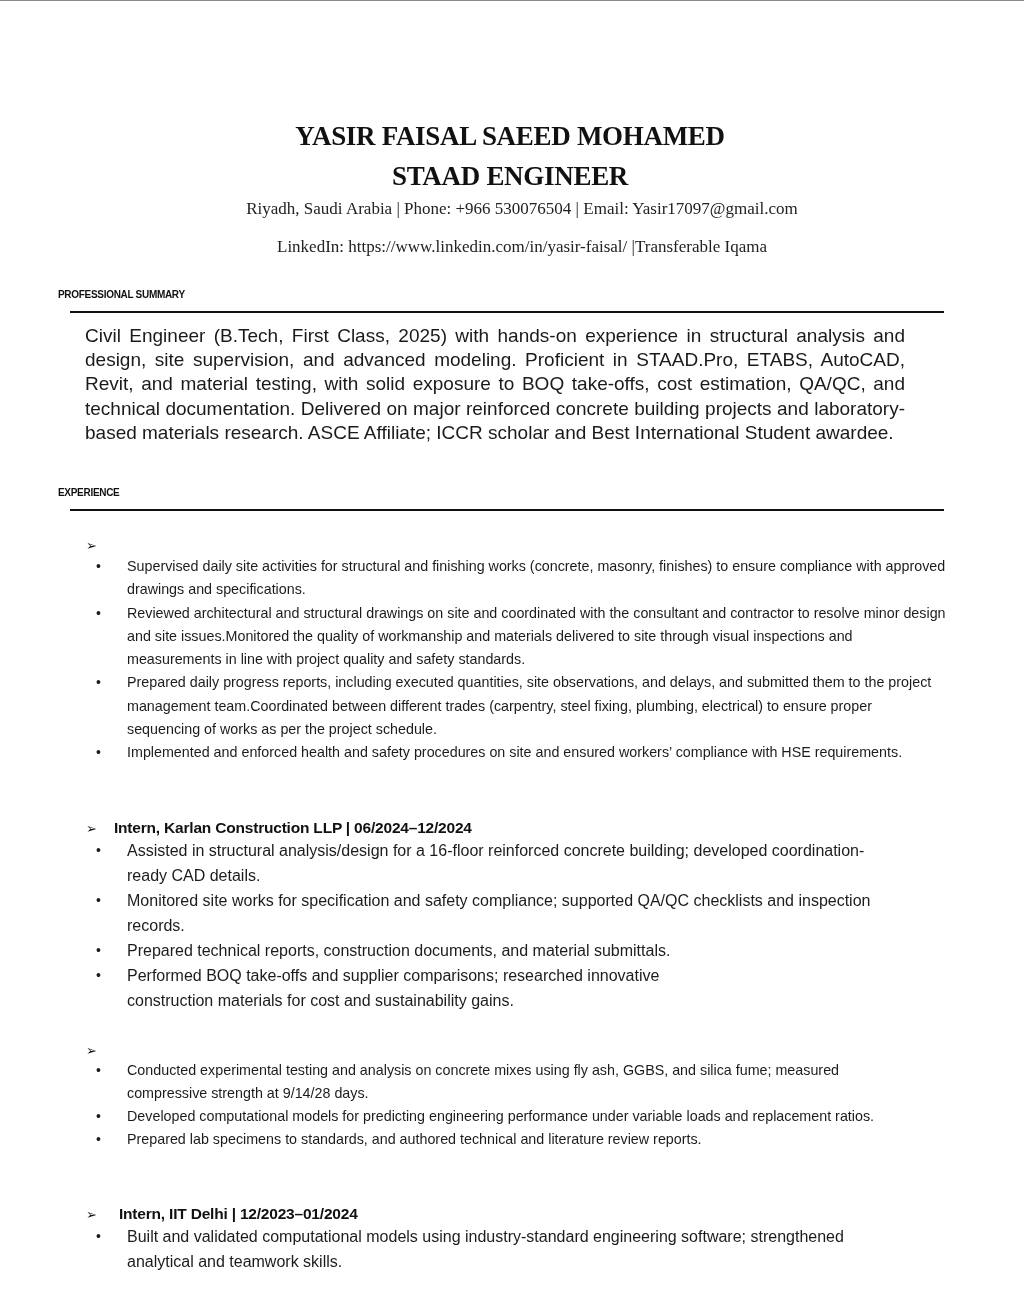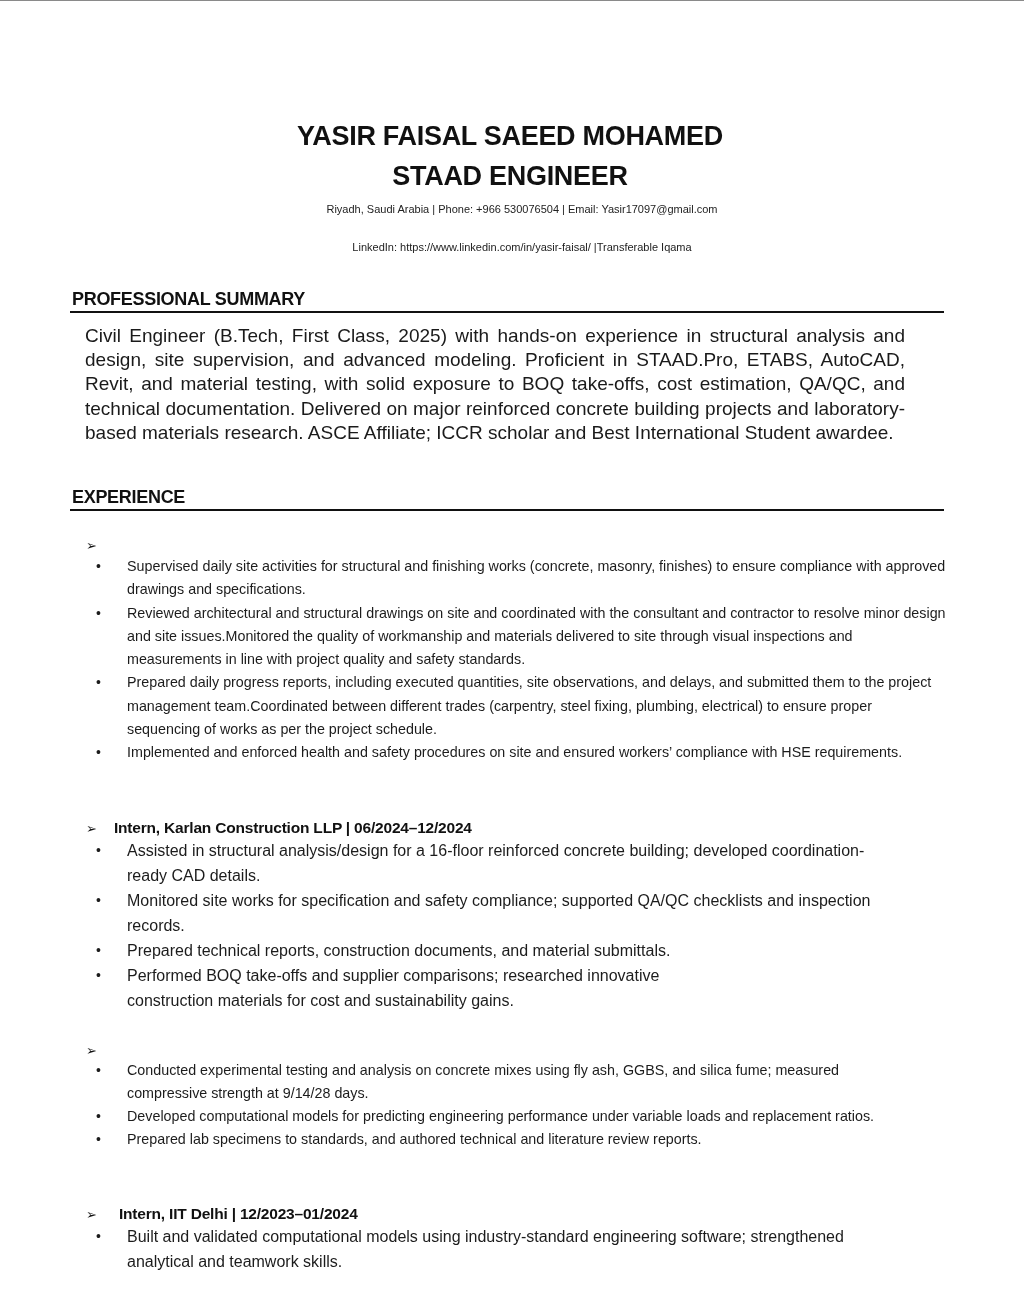--- a/index.html
+++ b/index.html
@@ -1,26 +1,26 @@
 <!DOCTYPE html>
 <html><head>
   <meta charset="utf-8">
   <style>
     html, body { margin: 0; padding: 0; background: #ffffff; }
     body {
       width: 1024px; height: 1314px; position: relative; overflow: hidden;
       font-family: "Liberation Sans", "DejaVu Sans", sans-serif; color: #111;
     }
     .topline { position: absolute; left: 0; top: 0; width: 1024px; height: 1px; background: #8a8a8a; }
-    .header { position: absolute; left: 0; top: 118px; width: 1020px; text-align: center; }
+    .header { position: absolute; left: 0; top: 118px; width: 1020px; text-align: center; font-family: Liberation Serif, serif; }
     .name { font-size: 27px; font-weight: bold; letter-spacing: -0.3px; line-height: 36px; color: #111; }
     .role { font-size: 27px; font-weight: bold; letter-spacing: -0.3px; line-height: 36px; color: #111; margin-top: 4px; }
-    .contact { font-size: 11px; line-height: 22px; color: #222; margin-top: 4px; padding-left: 24px; }
+    .contact { font-size: 17px; line-height: 22px; color: #222; margin-top: 4px; padding-left: 24px; }
     .section-title {
-      position: absolute; left: 72px; font-size: 18px; font-weight: bold; letter-spacing: -0.3px; color: #111; text-align: right;
+      position: absolute; left: 58px; font-size: 10px; font-weight: bold; letter-spacing: -0.3px; color: #111; text-align: right;
     }
     .rule { position: absolute; left: 70px; width: 874px; height: 2px; background: #111; }
     .summary {
       position: absolute; left: 85px; top: 324px; width: 820px;
       font-size: 19px; line-height: 24.2px; text-align: justify; color: #1a1a1a;
     }
     .job { position: absolute; left: 86px; width: 860px; }
     .job-title { display: flex; align-items: center; font-size: 15.5px; font-weight: bold; color: #111; letter-spacing: -0.2px; }
     .arrow { width: 28px; font-size: 13px; font-weight: normal; }
     .bullets { margin: 0; padding: 0; list-style: none; }

